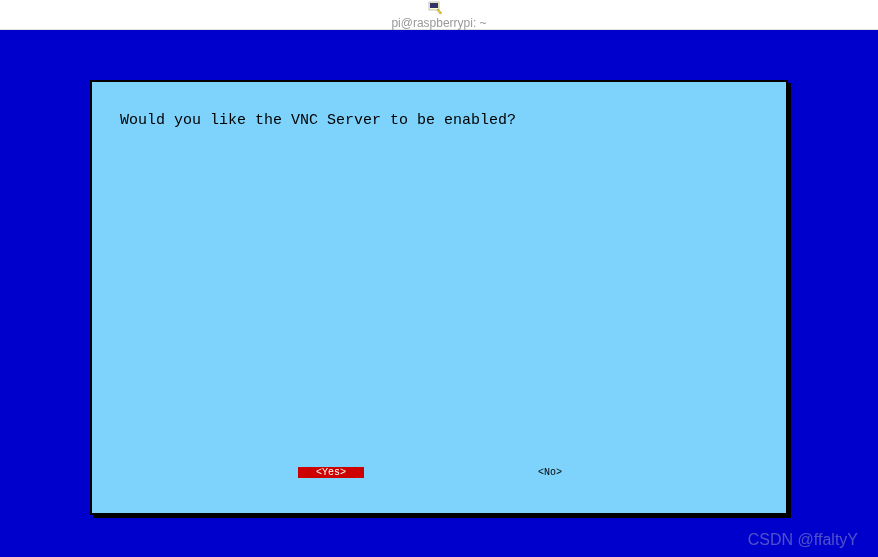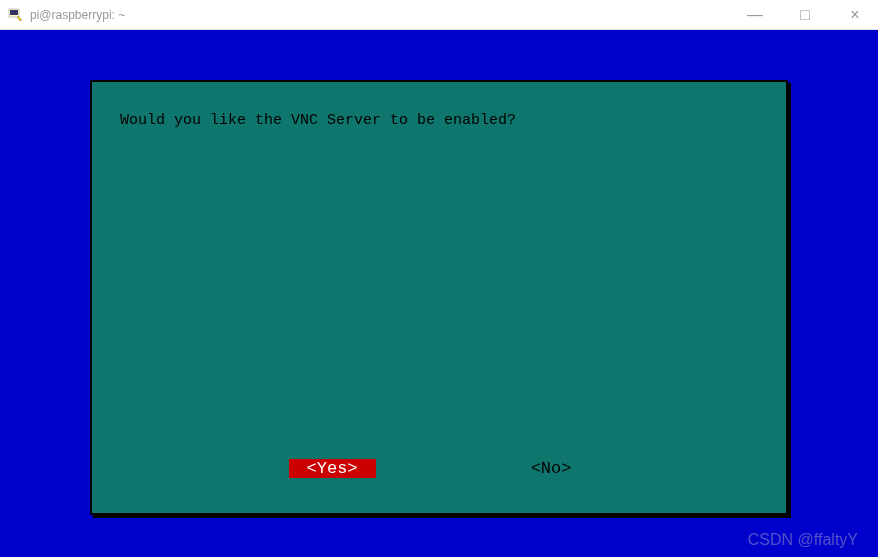--- a/index.html
+++ b/index.html
@@ -18,22 +18,23 @@
       width: 878px;
       height: 557px;
       display: flex;
       flex-direction: column;
     }
     .titlebar {
       height: 30px;
       background: #ffffff;
       display: flex;
       align-items: center;
-      padding: 0 8px;
+      padding: 0 20px;
       border-bottom: 1px solid #e0e0e0;
+      flex-direction: column;
     }
     .titlebar-icon {
       width: 16px;
       height: 16px;
       margin-right: 6px;
       display: flex;
       align-items: center;
       justify-content: center;
     }
     .titlebar-text {
@@ -55,21 +56,21 @@
     }
     .terminal {
       flex: 1;
       background: #0000cc;
       position: relative;
       padding: 50px 90px 20px 90px;
     }
     .dialog {
       width: 100%;
       height: 435px;
-      background: #0f766e;
+      background: #7dd3fc;
       border: 2px solid #000000;
       box-shadow: 3px 3px 0 #000000;
       padding: 30px 28px 25px 28px;
       display: flex;
       flex-direction: column;
       font-family: 'Courier New', monospace;
       font-size: 15px;
       color: #000000;
     }
     .dialog-question {
@@ -81,21 +82,21 @@
     }
     .dialog-buttons {
       display: flex;
       justify-content: space-around;
       padding: 0 100px 10px 100px;
     }
     .dialog-btn {
       padding: 0 18px;
       cursor: pointer;
       font-family: 'Courier New', monospace;
-      font-size: 17px;
+      font-size: 10px;
     }
     .dialog-btn.selected {
       background: #cc0000;
       color: #ffffff;
     }
     .watermark {
       position: absolute;
       bottom: 8px;
       right: 20px;
       color: rgba(200, 200, 200, 0.4);

